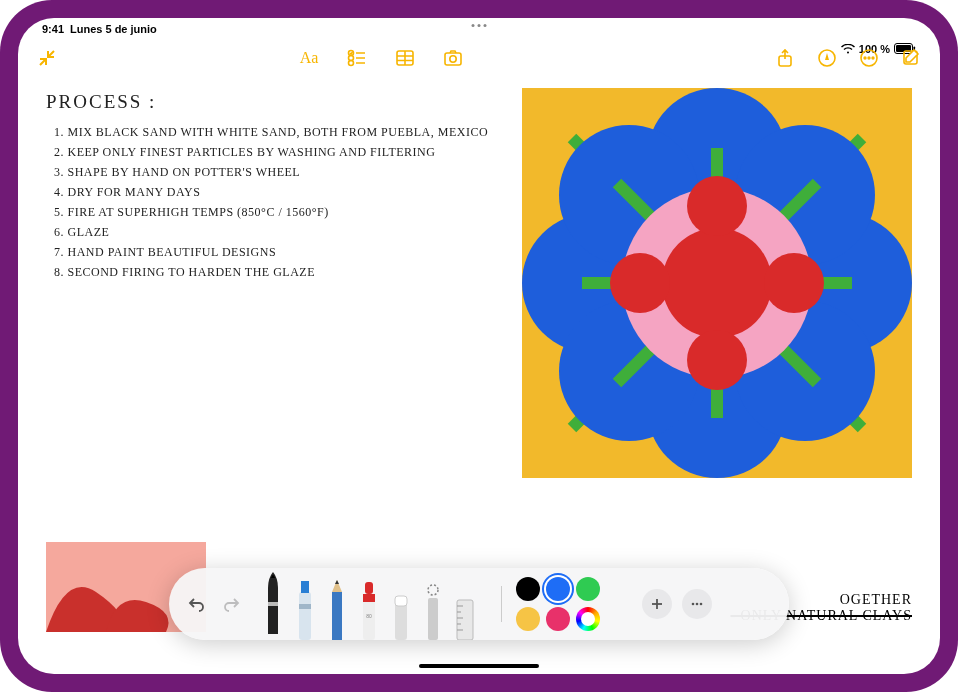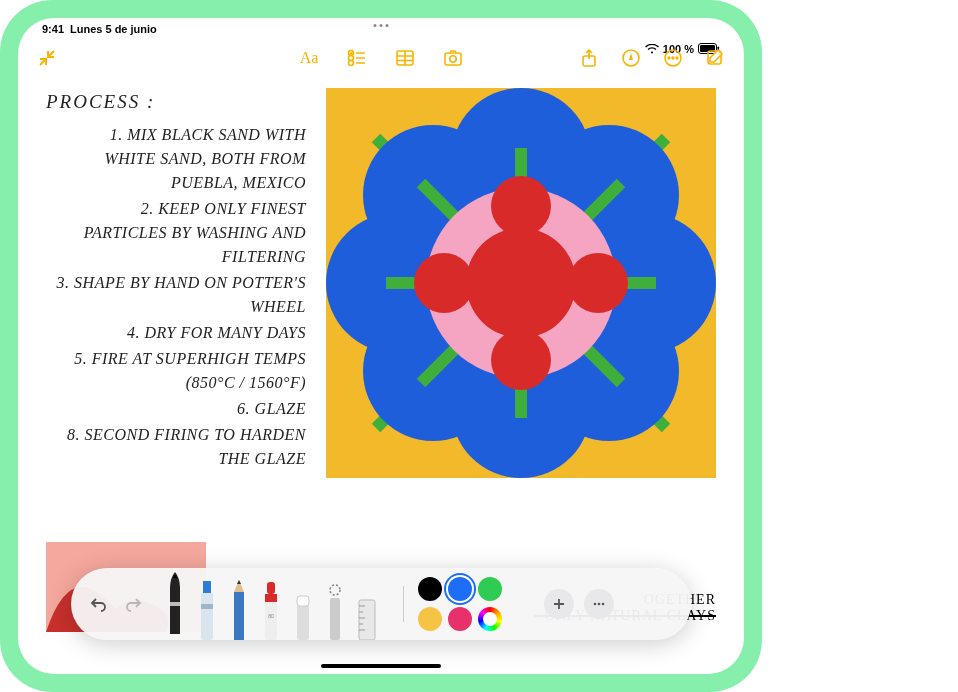--- a/index.html
+++ b/index.html
@@ -1,20 +1,20 @@
 <!DOCTYPE html>
 <html><head>
 <meta charset="utf-8">
 <style>
   * { box-sizing: border-box; margin: 0; padding: 0; }
   html, body { width: 958px; height: 692px; background: #fff; font-family: -apple-system, sans-serif; }
   
   .device-frame {
-    width: 762px; height: 692px;
-    background: #86efac;
+    width: 958px; height: 692px;
+    background: #701a75;
     border-radius: 52px;
     padding: 18px;
     position: relative;
   }
   .screen {
     width: 100%; height: 100%;
     background: #fff;
     border-radius: 36px;
     overflow: hidden;
     position: relative;
@@ -56,33 +56,32 @@
   .tb-btn { color: #f7b500; cursor: pointer; display: flex; align-items: center; justify-content: center; width: 22px; height: 22px; }
   .tb-btn svg { width: 20px; height: 20px; }
   
   
   .note-content {
     position: absolute;
     top: 60px; left: 0; right: 0; bottom: 0;
     padding: 10px 28px;
     display: flex;
     gap: 20px;
-    font-style: italic;
   }
   .handwriting {
     flex: 1;
     font-family: 'Comic Sans MS', 'Segoe Script', cursive;
     font-size: 16px;
     line-height: 1.5;
     color: #222;
     letter-spacing: 0.5px;
     font-weight: 400;
   }
   .hw-title { font-size: 19px; margin-bottom: 6px; letter-spacing: 2px; }
-  .hw-line { margin-bottom: 2px; padding-left: 18px; text-indent: -10px; text-transform: uppercase; font-size: 16px; text-align: right; }
+  .hw-line { margin-bottom: 2px; padding-left: 18px; text-indent: -10px; text-transform: uppercase; font-size: 12px; }
   
   
   .drawing-box {
     width: 390px; height: 390px;
     background: #f2b92b;
     position: relative;
     flex-shrink: 0;
   }
   .drawing-box svg { width: 100%; height: 100%; }
   
@@ -277,20 +276,21 @@
 
     <div class="note-content">
       <div class="handwriting">
         <div class="hw-title">PROCESS :</div>
         <div class="hw-line">1. MIX BLACK SAND WITH WHITE SAND, BOTH FROM PUEBLA, MEXICO</div>
         <div class="hw-line">2. KEEP ONLY FINEST PARTICLES BY WASHING AND FILTERING</div>
         <div class="hw-line">3. SHAPE BY HAND ON POTTER'S WHEEL</div>
         <div class="hw-line">4. DRY FOR MANY DAYS</div>
         <div class="hw-line">5. FIRE AT SUPERHIGH TEMPS (850°C / 1560°F)</div>
         <div class="hw-line">6. GLAZE</div>
+        <div class="hw-line">7. HAND PAINT BEAUTIFUL DESIGNS</div>
         <div class="hw-line">8. SECOND FIRING TO HARDEN THE GLAZE</div>
       </div>
       <div class="drawing-box">
         <svg viewBox="0 0 390 390">
           <rect width="390" height="390" fill="#f2b92b"></rect>
 
           <g stroke="#3FAE3A" stroke-width="12">
             <line x1="195" y1="10" x2="195" y2="380"></line>
             <line x1="10" y1="195" x2="380" y2="195"></line>
             <line x1="50" y1="50" x2="340" y2="340"></line>

